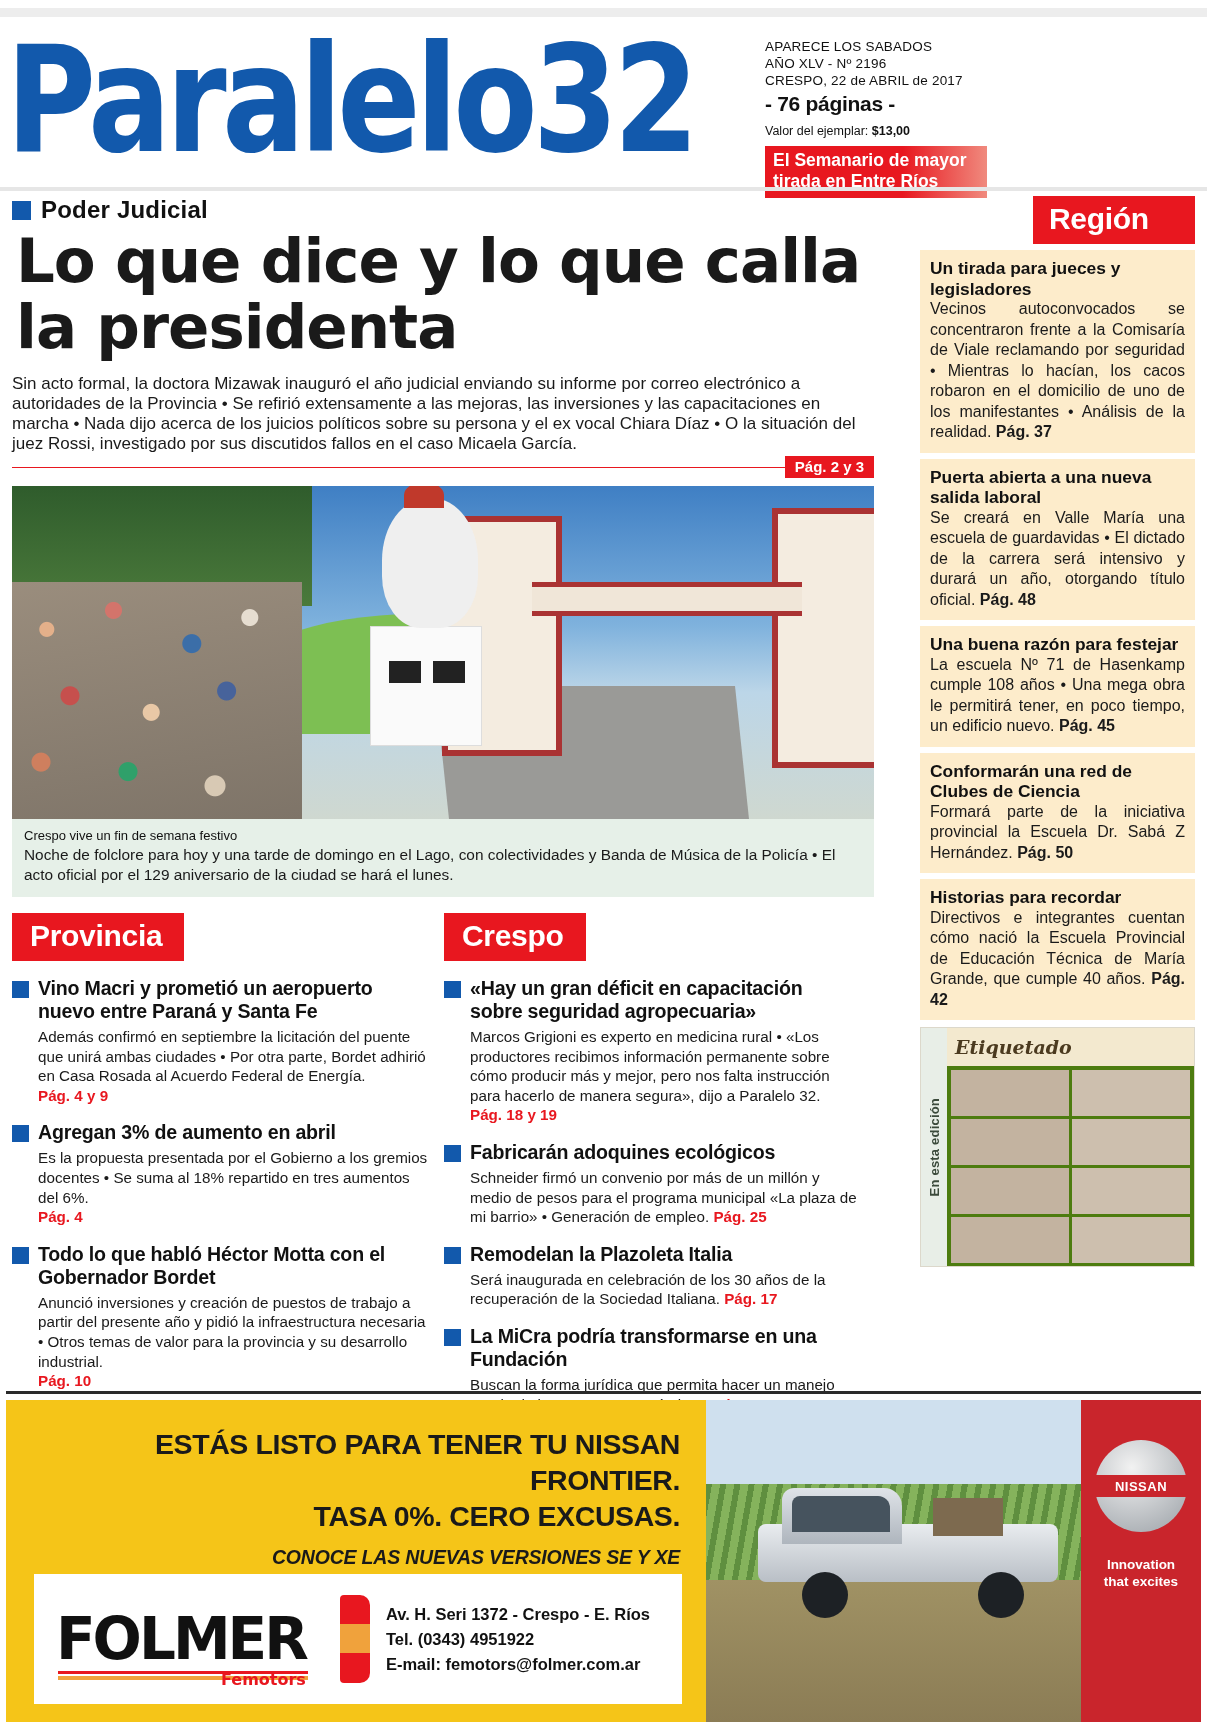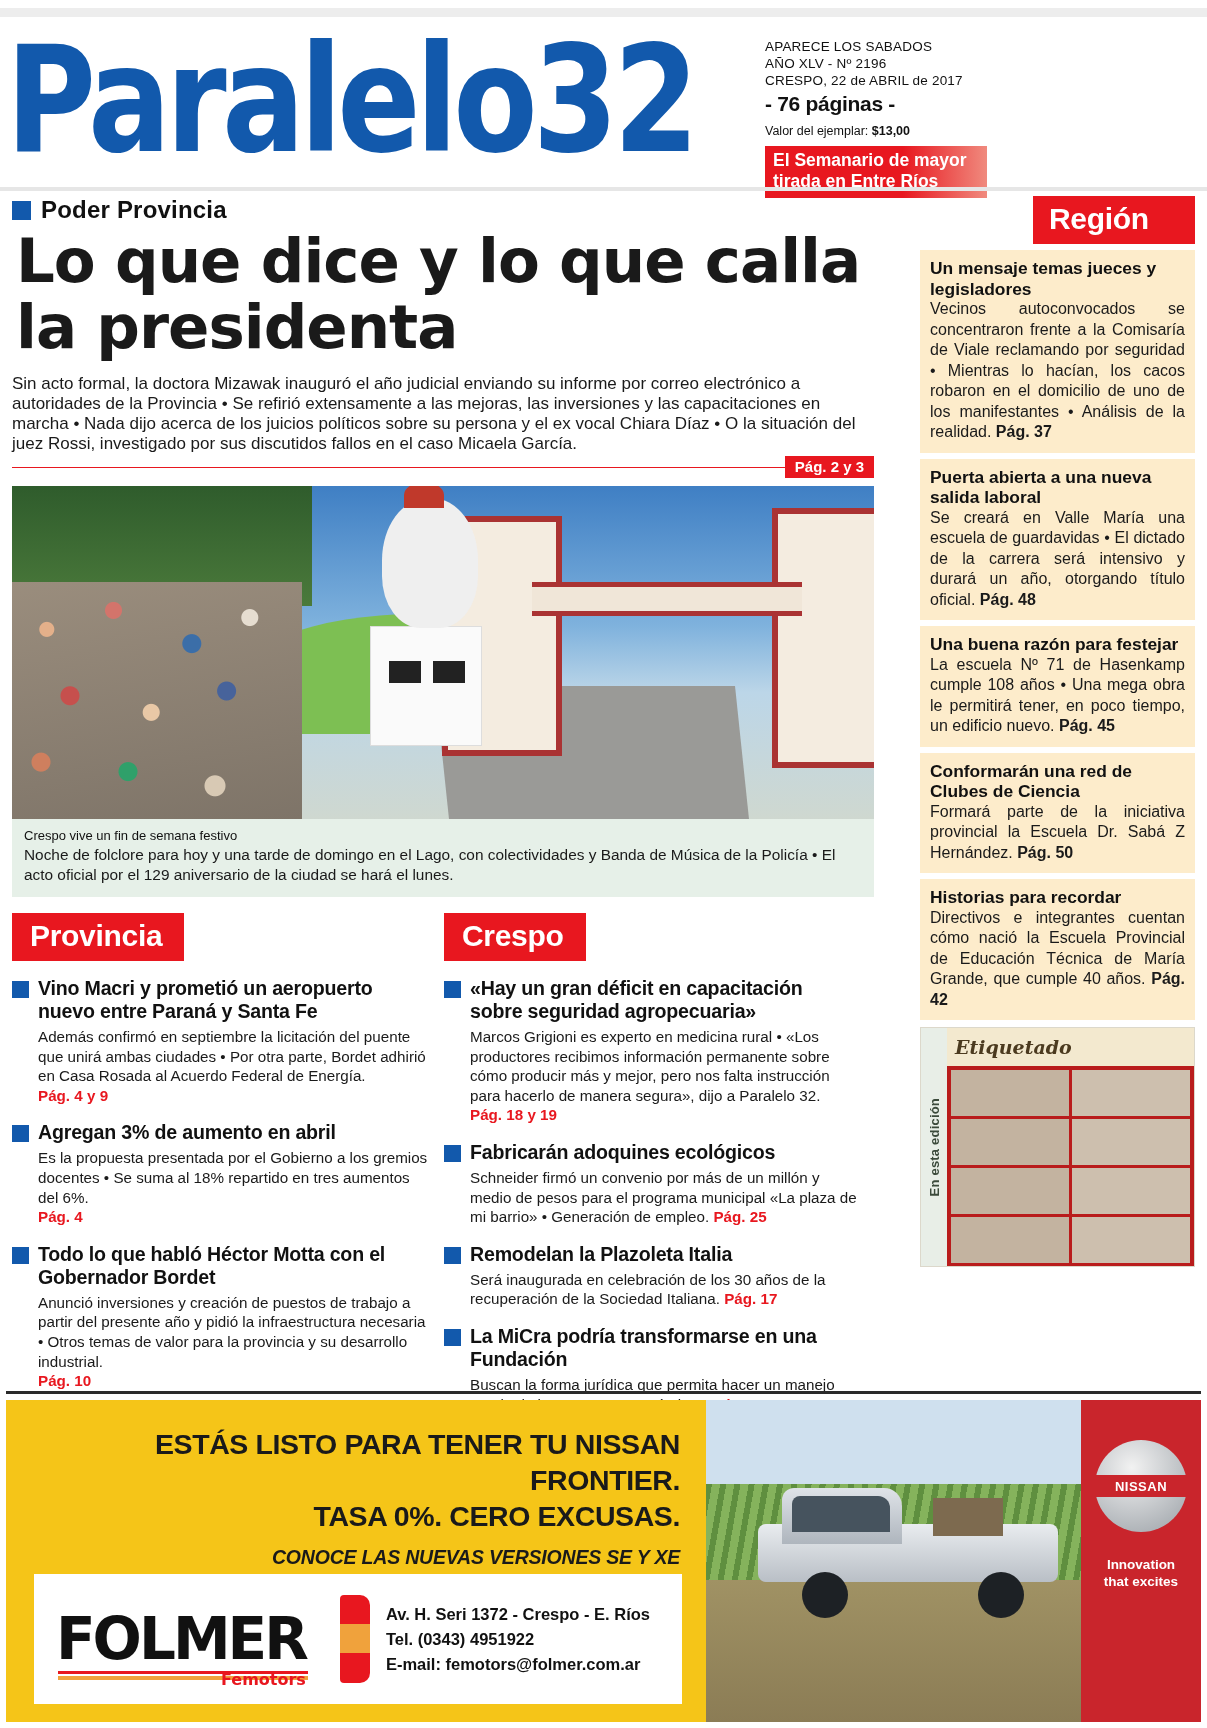--- a/index.html
+++ b/index.html
@@ -137,21 +137,21 @@
   
   .promo { margin-top:7px; display:flex; height:240px; background:#f7f4ea; border:1px solid #dcd8cb; }
   .promo-side {
     width:26px; background:#e8eee7;
     display:flex; align-items:center; justify-content:center;
   }
   .promo-side span {
     writing-mode:vertical-rl; transform:rotate(180deg);
     font-size:13px; font-weight:700; color:#3b4a3b; letter-spacing:0.2px;
   }
-  .promo-img { flex:1; position:relative; overflow:hidden; background:#b91c1c; }
+  .promo-img { flex:1; position:relative; overflow:hidden; background:#4d7c0f; }
   .promo-head { height:38px; background:#f3e9cf; display:flex; align-items:center; padding-left:8px; }
   .promo-head span { font-family:"DejaVu Serif", serif; font-style:italic; font-weight:700; font-size:19px; color:#4b3a1f; }
   .promo-grid { display:grid; grid-template-columns:repeat(2,1fr); grid-auto-rows:46px; gap:3px; padding:4px; }
   .promo-cell { background:#cdbfae; position:relative; overflow:hidden; }
   .promo-cell:nth-child(odd){ background:#c3b3a0; }
 
   
   .ad-sep { position:absolute; left:6px; top:1391px; width:1195px; height:3px; background:#2a2a2a; }
   .ad { position:absolute; left:6px; top:1400px; width:1195px; height:322px; display:flex; background:#86efac; }
   .ad-yellow { position:relative; width:700px; background:#f5c518; }
@@ -207,21 +207,21 @@
         <div>tirada en Entre Ríos</div>
       </div>
     </div>
   </div>
   <div class="mast-rule"></div>
 
   <div class="main-col">
 
     <div class="kicker">
       <span class="kicker-sq"></span>
-      <span class="kicker-txt">Poder Provincia</span>
+      <span class="kicker-txt">Poder Judicial</span>
     </div>
 
     <div class="headline">Lo que dice y lo que calla la presidenta</div>
 
     <div class="lead">Sin acto formal, la doctora Mizawak inauguró el año judicial enviando su informe por correo electrónico a autoridades de la Provincia • Se refirió extensamente a las mejoras, las inversiones y las capacitaciones en marcha • Nada dijo acerca de los juicios políticos sobre su persona y el ex vocal Chiara Díaz • O la situación del juez Rossi, investigado por sus discutidos fallos en el caso Micaela García.</div>
 
     <div class="pagtag-row">
       <div class="pagtag-line"></div>
       <div class="pagtag">Pág. 2 y 3</div>
     </div>
@@ -333,21 +333,21 @@
 
     </div>
   </div>
 
   <div class="rail">
     <div class="rail-banner-wrap">
       <div class="rail-banner">Región</div>
     </div>
 
     <div class="rail-card">
-      <div class="rail-title">Un mensaje temas jueces y legisladores</div>
+      <div class="rail-title">Un tirada para jueces y legisladores</div>
       <div class="rail-body">
         <span>Vecinos autoconvocados se concentraron frente a la Comisaría de Viale reclamando por seguridad • Mientras lo hacían, los cacos robaron en el domicilio de uno de los manifestantes • Análisis de la realidad.</span>
         <b class="rail-pg">Pág. 37</b>
       </div>
     </div>
 
     <div class="rail-card">
       <div class="rail-title">Puerta abierta a una nueva salida laboral</div>
       <div class="rail-body">
         <span>Se creará en Valle María una escuela de guardavidas • El dictado de la carrera será intensivo y durará un año, otorgando título oficial.</span>

